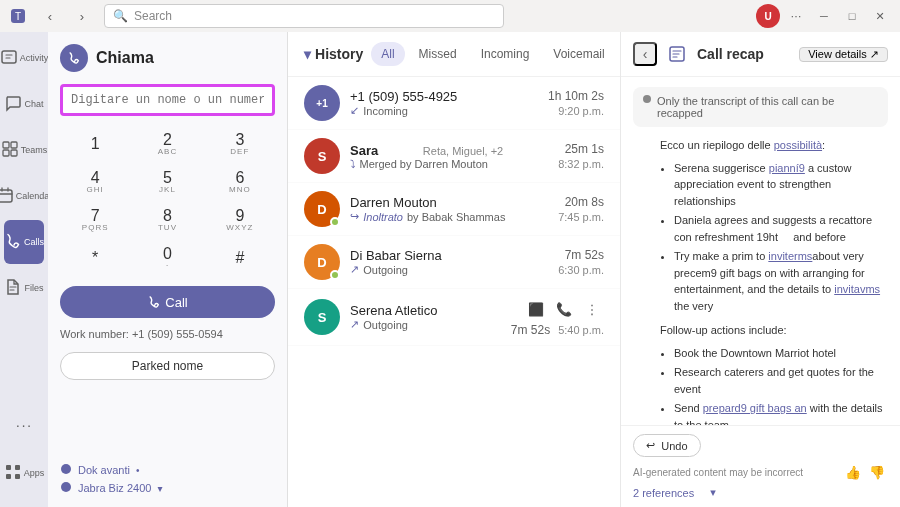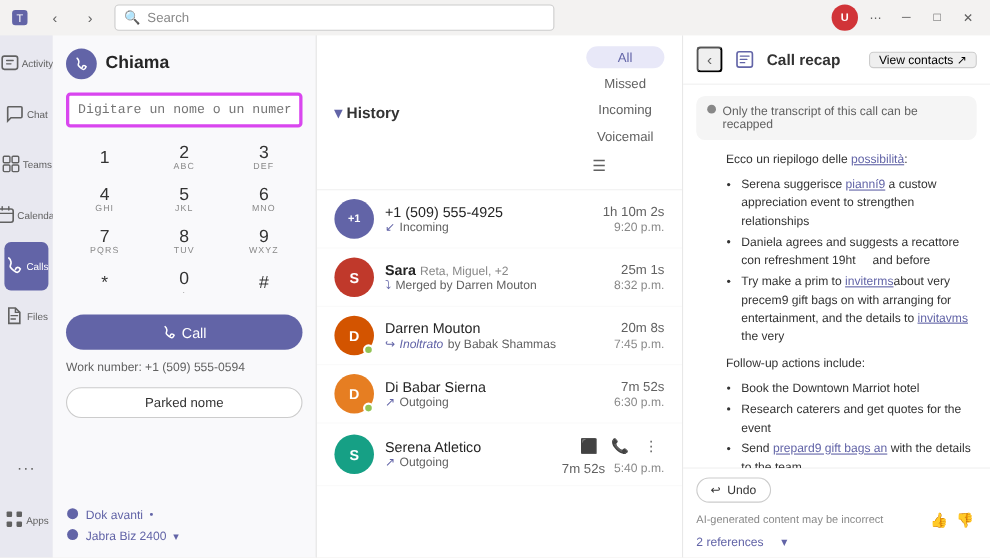--- a/index.html
+++ b/index.html
@@ -48,21 +48,21 @@
 
     .parked-calls-btn { width: 100%; height: 28px; background: white; border: 1px solid #ccc; border-radius: 14px; cursor: pointer; font-size: 12px; color: #333; display: flex; align-items: center; justify-content: center; margin-bottom: auto; }
 
     .bottom-device { margin-top: auto; display: flex; flex-direction: column; gap: 4px; }
     .device-item { display: flex; align-items: center; gap: 6px; font-size: 11px; color: #6264a7; cursor: pointer; }
 
     
     .history-panel { flex: 1; background: white; display: flex; flex-direction: column; overflow: hidden; }
     .history-header { padding: 10px 16px; display: flex; align-items: center; gap: 8px; border-bottom: 1px solid #f0f0f0; }
     .history-title { font-size: 14px; font-weight: 600; color: #333; display: flex; align-items: center; gap: 4px; }
-    .filter-tabs { display: flex; gap: 4px; margin-left: auto; flex-direction: column; }
+    .filter-tabs { display: flex; gap: 4px; margin-left: auto; }
     .filter-tab { padding: 3px 10px; border-radius: 12px; font-size: 12px; cursor: pointer; border: none; background: none; color: #616161; }
     .filter-tab.active { background: #e8e8f8; color: #6264a7; font-weight: 500; }
     .filter-icon { width: 24px; height: 24px; display: flex; align-items: center; justify-content: center; cursor: pointer; color: #616161; font-size: 14px; border-radius: 4px; }
 
     .history-list { flex: 1; overflow-y: auto; }
     .history-item { padding: 8px 16px; display: flex; align-items: center; gap: 10px; cursor: pointer; border-bottom: 1px solid #fafafa; }
     .history-avatar { width: 36px; height: 36px; border-radius: 50%; display: flex; align-items: center; justify-content: center; font-size: 13px; font-weight: 600; color: white; flex-shrink: 0; position: relative; }
     .status-dot { width: 10px; height: 10px; border-radius: 50%; position: absolute; bottom: 0; right: 0; border: 2px solid white; }
     .history-info { flex: 1; min-width: 0; }
     .history-name { font-size: 13px; font-weight: 500; color: #252525; white-space: nowrap; overflow: hidden; text-overflow: ellipsis; }
@@ -332,21 +332,21 @@
         </div>
       </div>
 
       <div class="history-item">
         <div class="history-avatar" style="background:#c0392b;">
           <span>S</span>
         </div>
         <div class="history-info">
           <div class="history-name">
             <span style="font-weight:600;">Sara</span>
-            <span style="color:#888; font-size:11px;">  Reta, Miguel, +2</span>
+            <span style="color:#888; font-size:11px;margin-left:41px;">  Reta, Miguel, +2</span>
           </div>
           <div class="history-sub">
             <span style="color:#6264a7;">⤵</span>
             <span>Merged by Darren Mouton</span>
           </div>
         </div>
         <div class="history-meta">
           <span class="history-duration">25m 1s</span>
           <span class="history-time">8:32 p.m.</span>
         </div>
@@ -419,21 +419,21 @@
   <div class="recap-panel">
     <div class="recap-header">
       <button class="recap-back">‹</button>
       <div class="recap-icon">
         <svg width="18" height="18" viewBox="0 0 18 18" fill="none">
             <rect x="2" y="2" width="14" height="14" rx="2" stroke="#6264a7" stroke-width="1.5"></rect>
             <path d="M5 6h8M5 9h6M5 12h4" stroke="#6264a7" stroke-width="1.2" stroke-linecap="round"></path>
           </svg>
       </div>
       <span class="recap-title">Call recap</span>
-      <button class="win-ctrl" style="margin-left:auto; font-size:11px; white-space:nowrap; width:auto; padding:0 8px; border:1px solid #ccc; border-radius:4px;">View contacts ↗</button>
+      <button class="win-ctrl" style="margin-left:auto; font-size:11px; white-space:nowrap; width:auto; padding:0 8px; border:1px solid #ccc; border-radius:4px;">View details ↗</button>
     </div>
     <div class="recap-body">
       <div class="transcript-notice">
         <span class="transcript-dot"></span>
         <span>Only the transcript of this call can be recapped</span>
       </div>
       <div class="recap-content">
         <p>
           Ecco un riepilogo delle <a href="#">possibilità</a>:
         </p>

